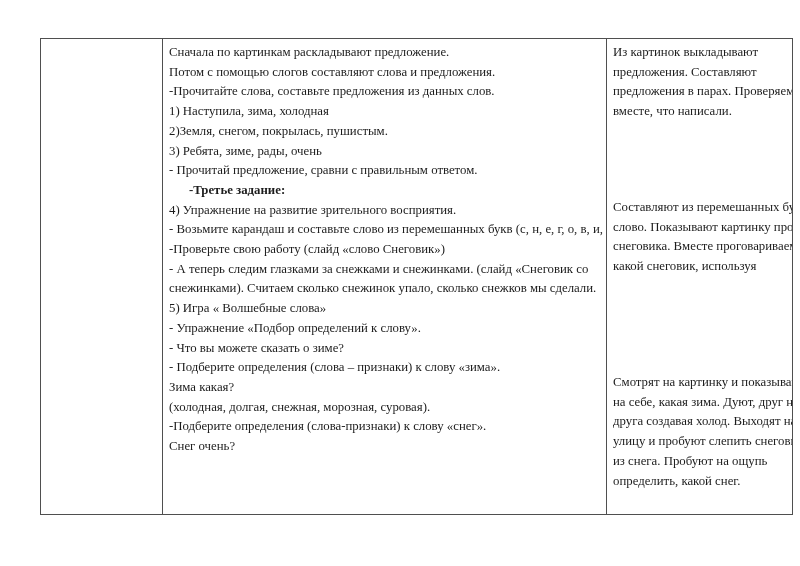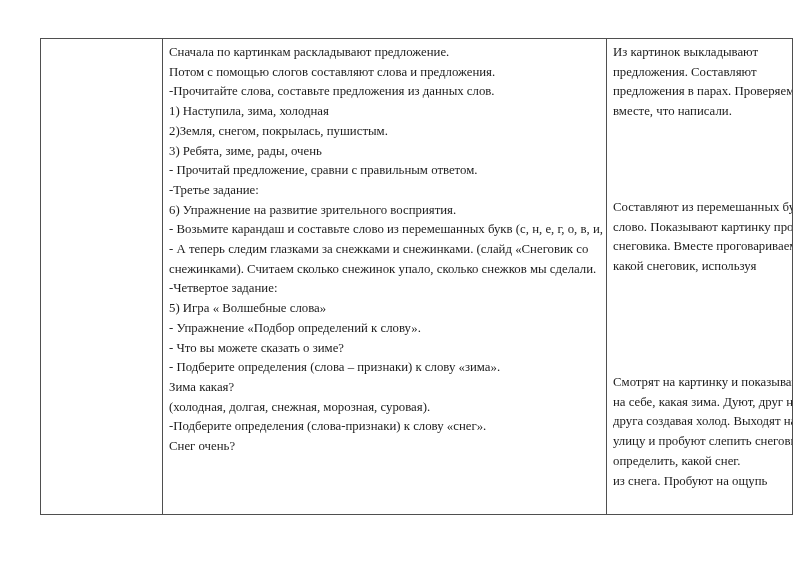--- a/index.html
+++ b/index.html
@@ -38,21 +38,22 @@
   }
   .cell-3 {
     flex: 1 1 auto;
     position: relative;
   }
   .line {
     line-height: 19.7px;
     white-space: nowrap;
   }
   .heading {
-    font-weight: normal;
+    font-weight: bold;
+    margin-left: 20px;
   }
   .block {
     position: absolute;
     left: 6px;
     right: 1px;
   }
   .block-1 { top: 4px; }
   .block-2 { top: 159px; }
   .block-3 { top: 334px; }
 </style>
@@ -66,25 +67,25 @@
 
     <div class="cell cell-2">
       <div class="line">Сначала по картинкам раскладывают предложение.</div>
       <div class="line">Потом с помощью слогов составляют слова и предложения.</div>
       <div class="line">-Прочитайте слова, составьте предложения из данных слов.</div>
       <div class="line">1) Наступила, зима, холодная</div>
       <div class="line">2)Земля, снегом, покрылась, пушистым.</div>
       <div class="line">3) Ребята, зиме, рады, очень</div>
       <div class="line">- Прочитай предложение, сравни с правильным ответом.</div>
       <div class="line heading">-Третье задание:</div>
-      <div class="line">6) Упражнение на развитие зрительного восприятия.</div>
+      <div class="line">4) Упражнение на развитие зрительного восприятия.</div>
       <div class="line">- Возьмите карандаш и составьте слово из перемешанных букв (с, н, е, г, о, в, и, к).</div>
+      <div class="line">-Проверьте свою работу (слайд «слово Снеговик»)</div>
       <div class="line">- А теперь следим глазками за снежками и снежинками. (слайд «Снеговик со</div>
       <div class="line">снежинками). Считаем сколько снежинок упало, сколько снежков мы сделали.</div>
-      <div class="line heading">-Четвертое задание:</div>
       <div class="line">5) Игра « Волшебные слова»</div>
       <div class="line">- Упражнение «Подбор определений к слову».</div>
       <div class="line">- Что вы можете сказать о зиме?</div>
       <div class="line">- Подберите определения (слова – признаки) к слову «зима».</div>
       <div class="line">Зима какая?</div>
       <div class="line">(холодная, долгая, снежная, морозная, суровая).</div>
       <div class="line">-Подберите определения (слова-признаки) к слову «снег».</div>
       <div class="line">Снег очень?</div>
     </div>
 
@@ -99,19 +100,19 @@
         <div class="line">Составляют из перемешанных букв</div>
         <div class="line">слово. Показывают картинку про</div>
         <div class="line">снеговика. Вместе проговариваем</div>
         <div class="line">какой снеговик, используя</div>
       </div>
       <div class="block block-3">
         <div class="line">Смотрят на картинку и показывают</div>
         <div class="line">на себе, какая зима. Дуют, друг на</div>
         <div class="line">друга создавая холод. Выходят на</div>
         <div class="line">улицу и пробуют слепить снеговика</div>
+        <div class="line">из снега. Пробуют на ощупь</div>
         <div class="line">определить, какой снег.</div>
-        <div class="line">из снега. Пробуют на ощупь</div>
       </div>
     </div>
 
   </div>
 </div>
 
 </body></html>

